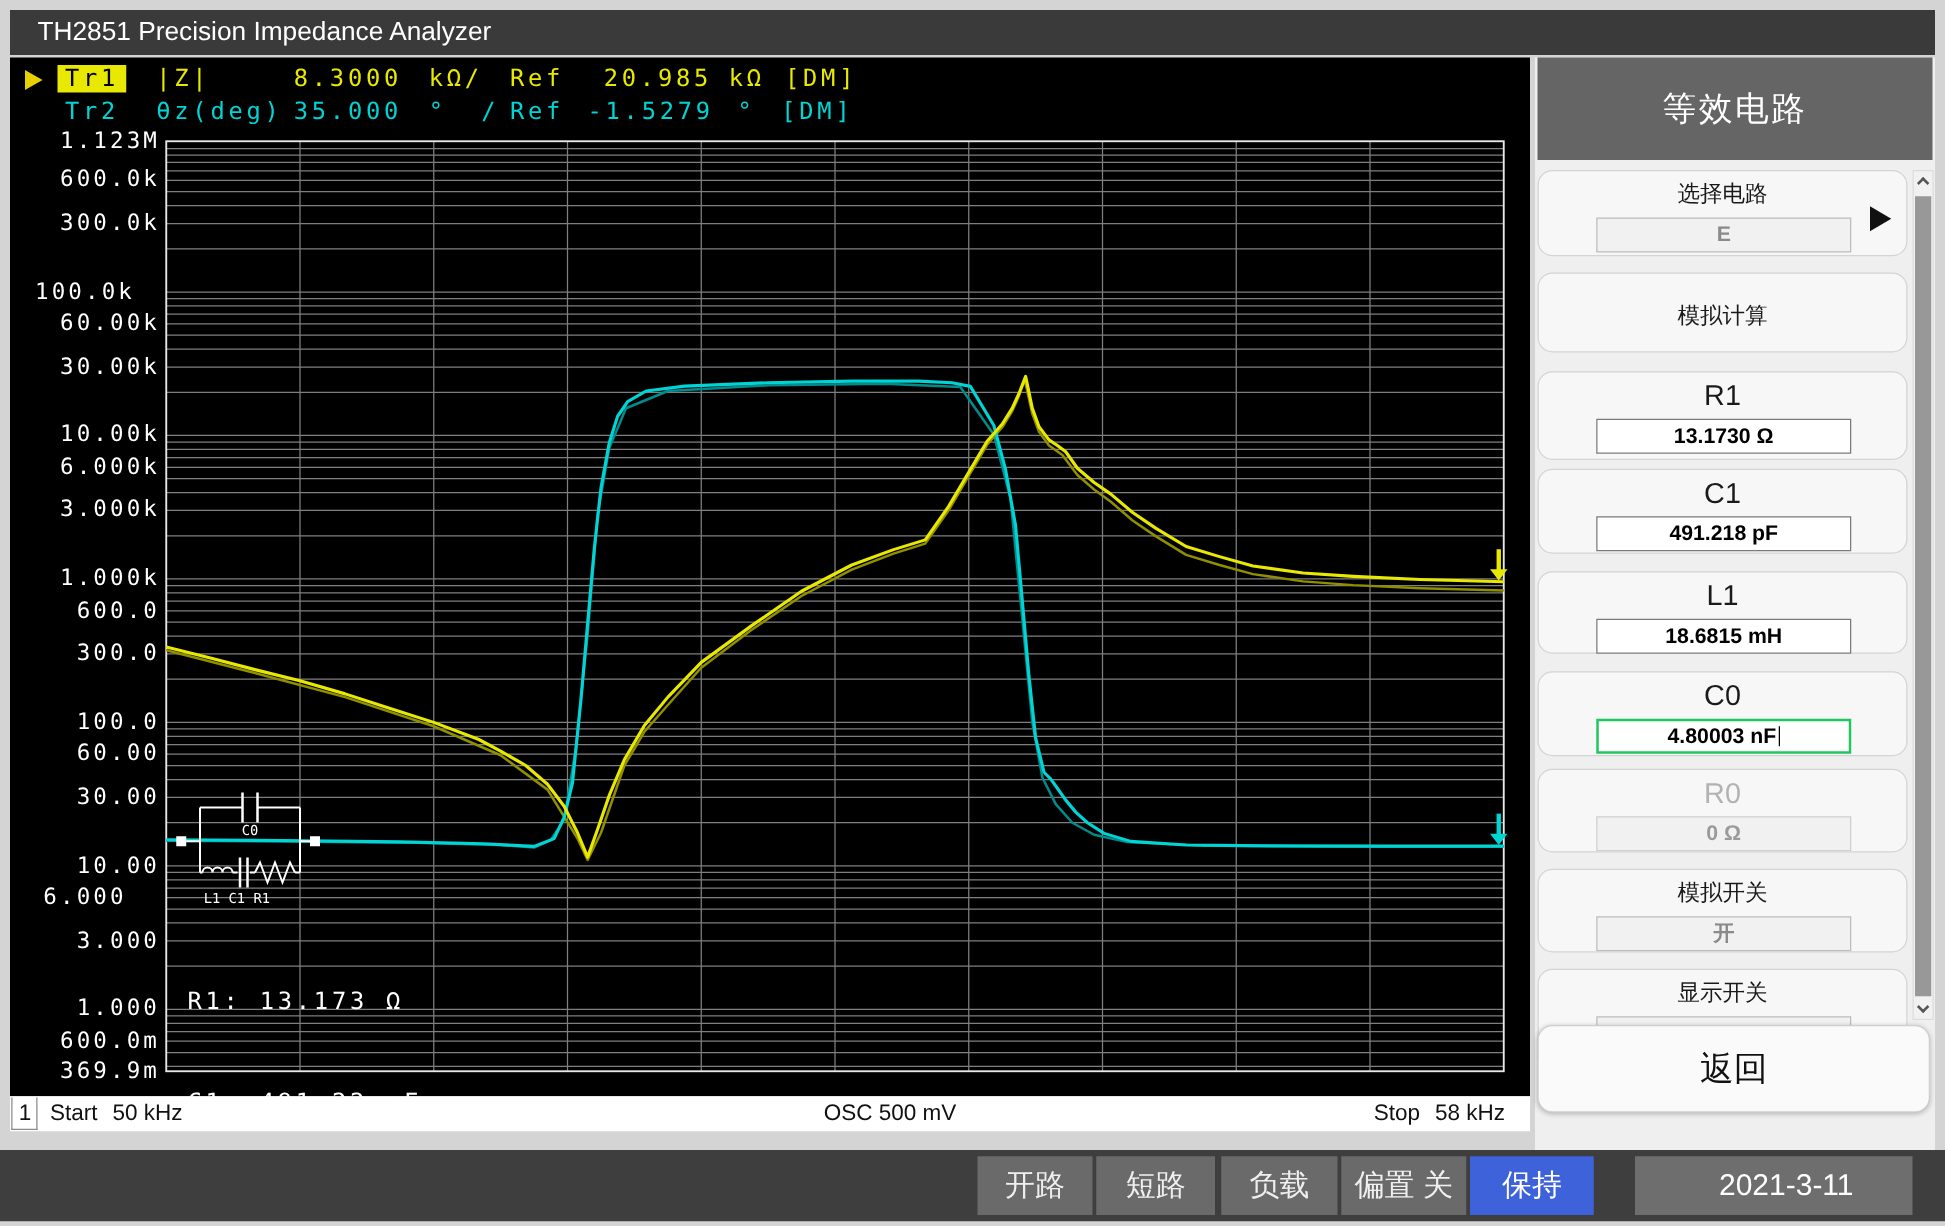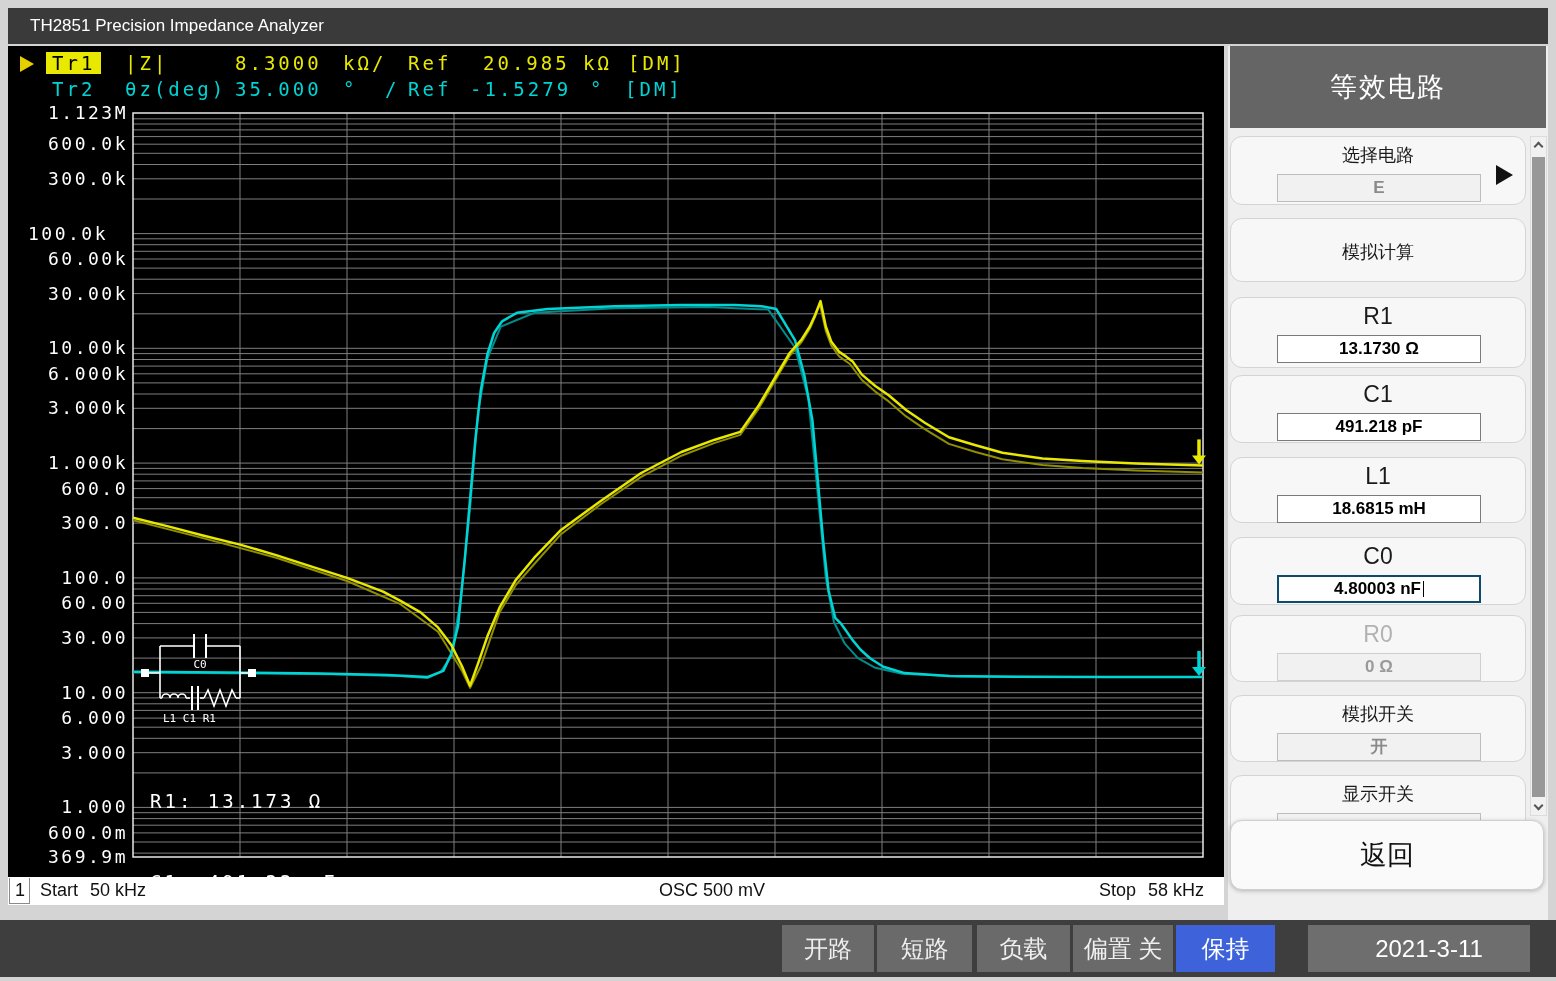--- a/index.html
+++ b/index.html
@@ -1,21 +1,21 @@
 <!DOCTYPE html>
 <html><head>
 <meta charset="utf-8">
 <style>
   * { margin:0; padding:0; box-sizing:border-box; }
   html,body { width:1556px; height:981px; overflow:hidden; }
   body { background:#d4d4d4; position:relative; font-family:"Liberation Sans", sans-serif; }
 
   
   .titlebar { position:absolute; left:8px; top:8px; width:1540px; height:36px;
-    background:#3a3a3a; color:#fff; font-size:17px; line-height:36px; padding-left:22px; }
+    background:#3a3a3a; color:#fff; font-size:21px; line-height:36px; padding-left:22px; }
 
   
   .chart { position:absolute; left:8px; top:46px; width:1216px; height:831px; background:#000; }
   .trace-row { position:absolute; left:0; width:100%; height:24px; font-family:"DejaVu Sans Mono", monospace;
     font-size:19px; letter-spacing:3px; white-space:pre; }
   .trace-row span { position:absolute; top:0; }
   .tr1-row { top:6px; color:#e8e800; }
   .tr2-row { top:32px; color:#00d4d4; }
   .tr1-label { background:#e8e800; color:#000; padding:0 6px; }
   .active-arrow { position:absolute; left:12px; top:10px; width:0; height:0;
@@ -42,21 +42,21 @@
   .panel-header { position:absolute; left:2px; top:0; width:316px; height:82px; background:#656565;
     color:#fff; font-size:27px; letter-spacing:2px; text-align:center; line-height:82px; }
   .pbtn { position:absolute; left:2px; width:296px; background:#f7f7f7; border:1px solid #d4d4d4;
     border-radius:12px; text-align:center; }
   .pbtn .plabel { margin-top:3px; font-size:18px; color:#1a1a1a; line-height:30px; }
   .pbtn .latin { font-size:23px; }
   .pfield { position:absolute; left:46px; width:204px; top:37px; height:28px; line-height:26px;
     font-size:17px; font-weight:bold; text-align:center; }
   .pfield.value { background:#fff; border:1px solid #7a7a7a; color:#000; }
   .pfield.soft  { background:#f1f1f1; border:1px solid #bdbdbd; color:#8a8a8a; }
-  .pfield.focus { background:#fff; border:2px solid #0c4a6e; color:#000; line-height:24px; }
+  .pfield.focus { background:#fff; border:2px solid #22c55e; color:#000; line-height:24px; }
   .caret { display:inline-block; width:1px; height:16px; background:#000; vertical-align:-3px; margin-left:2px; }
   .disabled .plabel { color:#b2b2b2; }
   .disabled .pfield { background:#f1f1f1; border:1px solid #cfcfcf; color:#9a9a9a; }
   .sel-arrow { position:absolute; right:12px; top:28px; width:0; height:0;
     border-left:17px solid #111; border-top:10px solid transparent; border-bottom:10px solid transparent; }
   .back-btn { position:absolute; left:2px; top:774px; width:314px; height:70px; background:#fafafa;
     border:1px solid #cfcfcf; border-radius:12px; box-shadow:0 1px 4px rgba(0,0,0,.25);
     font-size:27px; color:#111; text-align:center; line-height:68px; }
   .sbar { position:absolute; left:302px; top:90px; width:17px; height:680px; background:#f1f1f1;
     border:1px solid #dcdcdc; }
@@ -113,21 +113,21 @@
       <span style="top: 292px;">10.00k</span>
       <span style="top: 318px;">6.000k</span>
       <span style="top: 352px;">3.000k</span>
       <span style="top: 407px;">1.000k</span>
       <span style="top: 433px;">600.0</span>
       <span style="top: 467px;">300.0</span>
       <span style="top: 522px;">100.0</span>
       <span style="top: 547px;">60.00</span>
       <span style="top: 582px;">30.00</span>
       <span style="top: 637px;">10.00</span>
-      <span style="top: 662px;">6.000</span>
+      <span style="top: 662px; text-align: center;">6.000</span>
       <span style="top: 697px;">3.000</span>
       <span style="top: 751px;">1.000</span>
       <span style="top: 777px;">600.0m</span>
       <span style="top: 801px;">369.9m</span>
     </div>
 
   <svg class="plot" id="plot-svg" width="1216" height="831" viewBox="0 0 1216 831">
     <defs>
         <clipPath id="plotclip">
           <rect x="125" y="67" width="1070" height="744"></rect>

